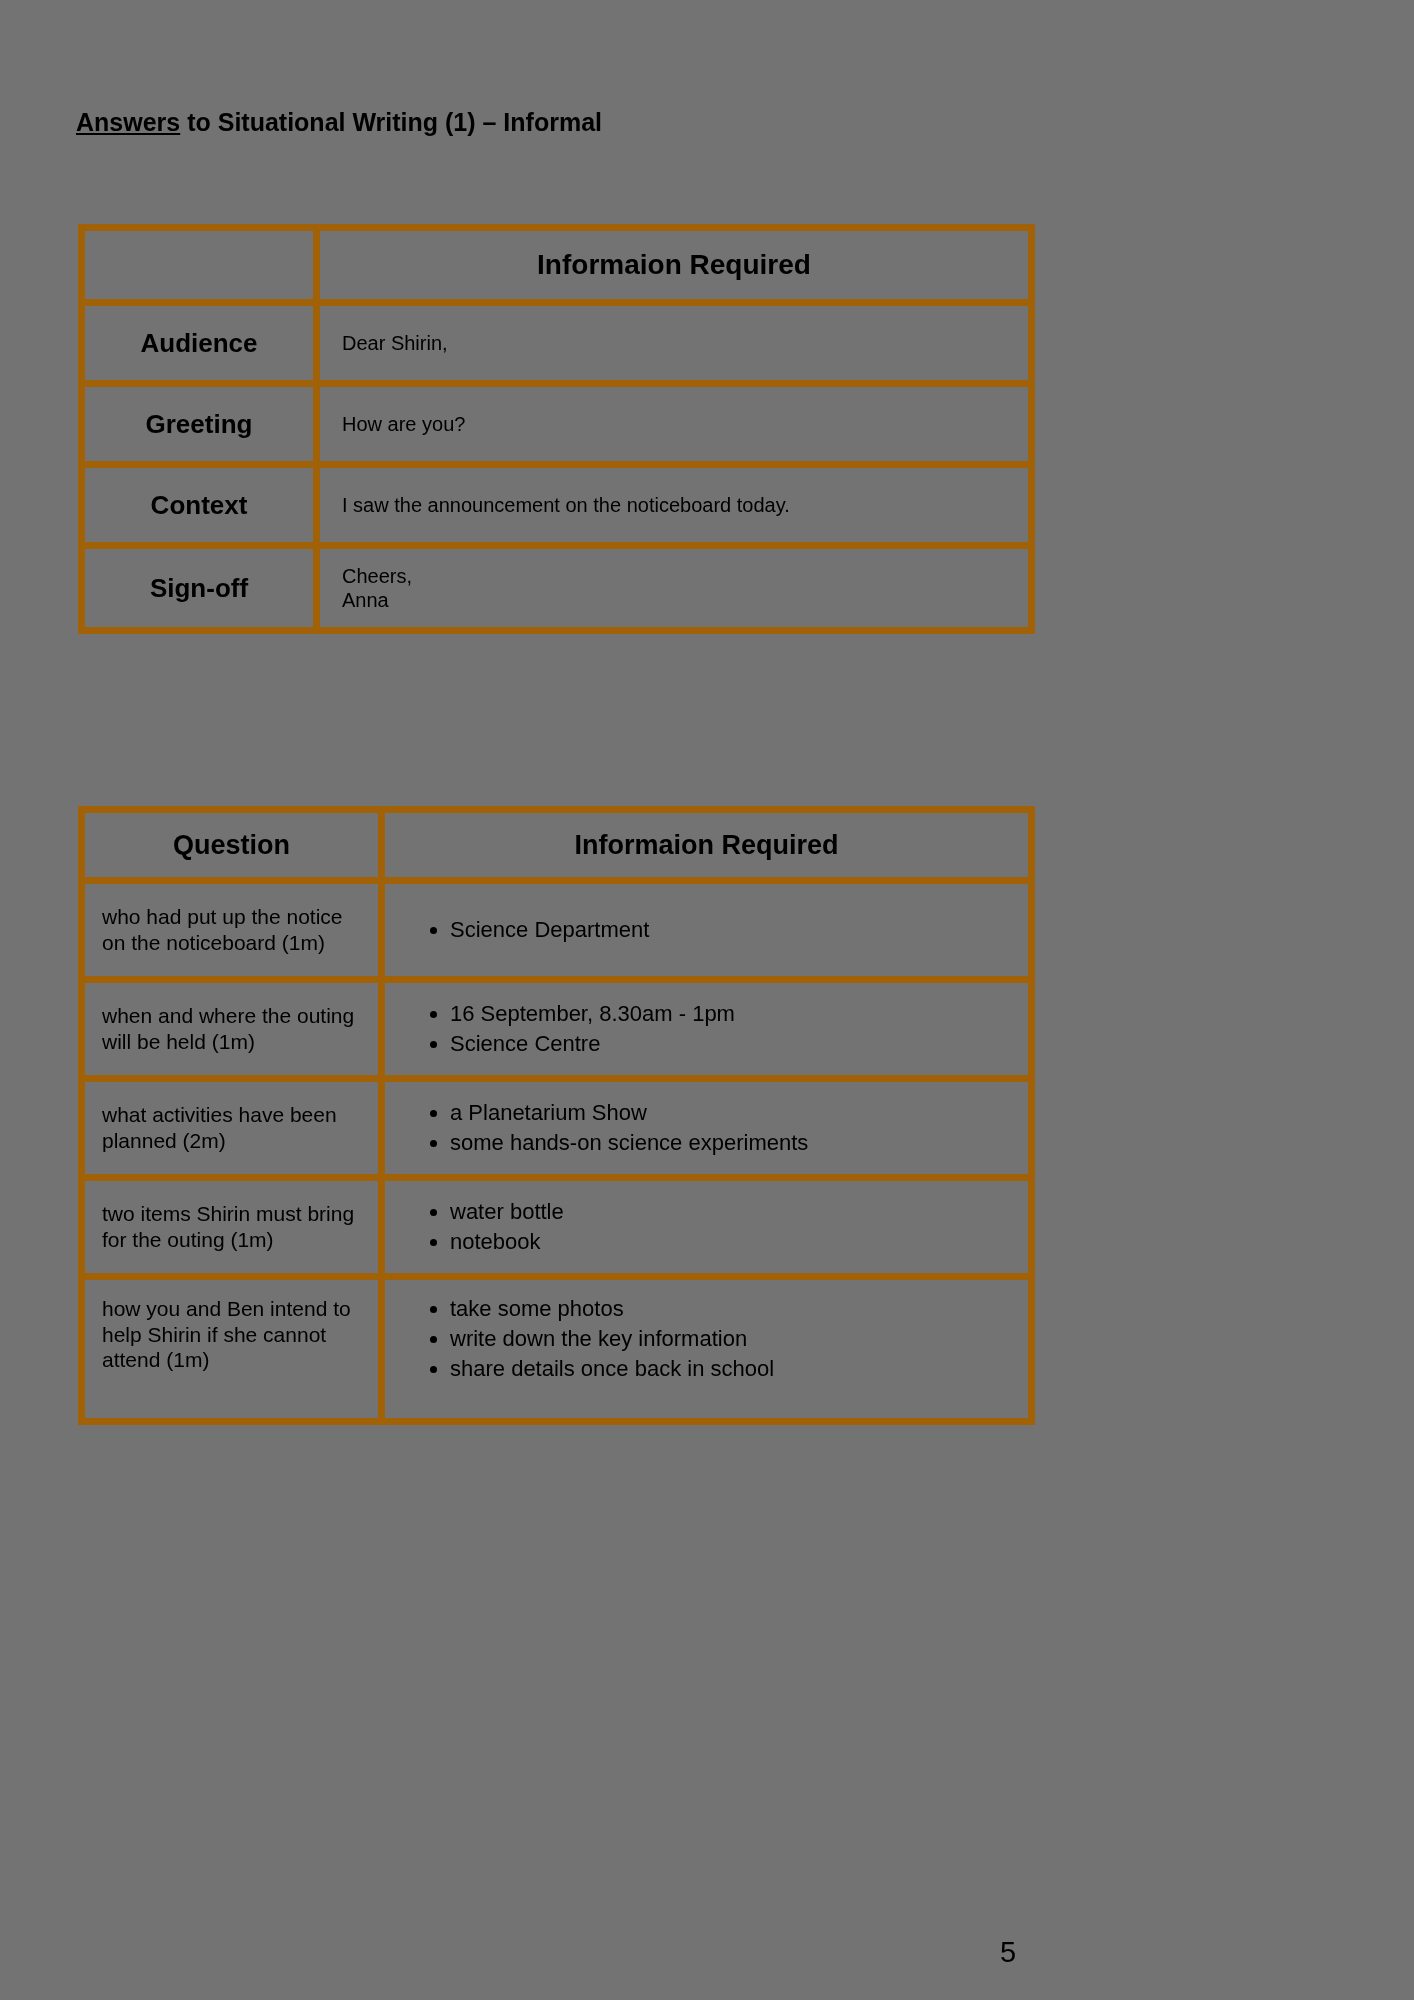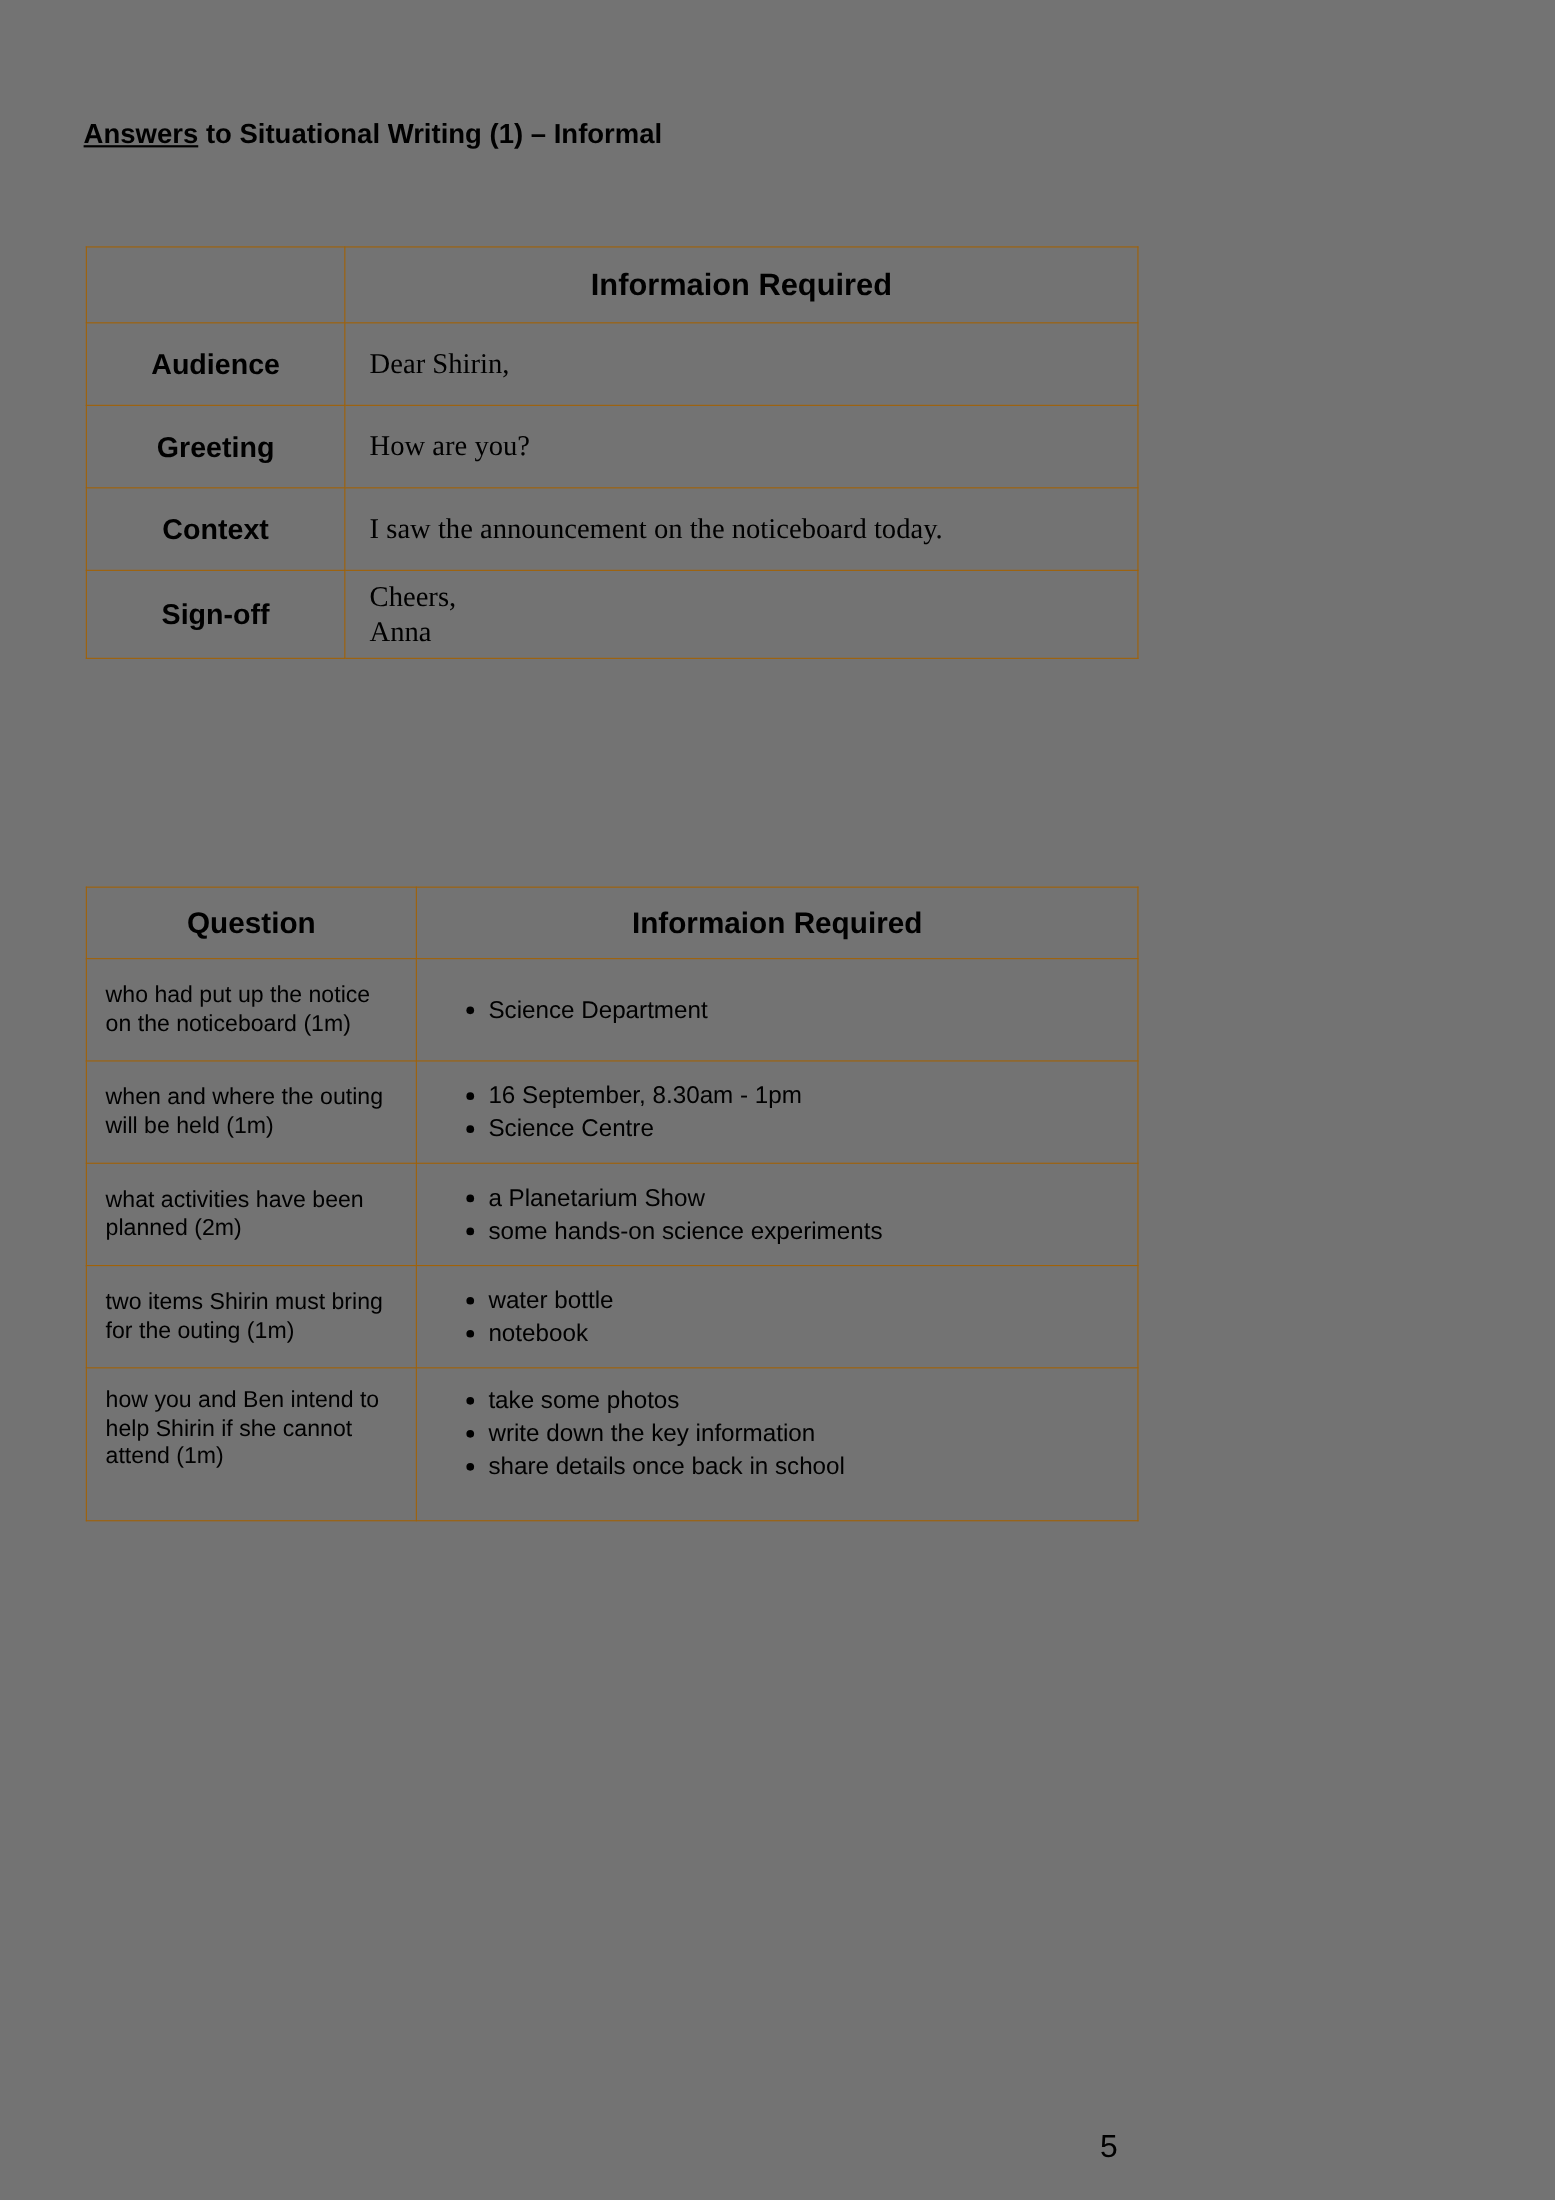--- a/index.html
+++ b/index.html
@@ -24,21 +24,21 @@
     font-weight: 700;
     white-space: nowrap;
   }
   .title .underlined { text-decoration: underline; }
 
   table {
     border-collapse: collapse;
     table-layout: fixed;
   }
   td {
-    border: 1px solid #a16207;
+    border: 7px solid #a16207;
   }
 
   
   .t1 {
     position: absolute;
     left: 78px;
     top: 224px;
     width: 957px;
   }
   .t1 .hdr-empty { height: 66px; }
@@ -50,25 +50,24 @@
   }
   .t1 .label {
     text-align: center;
     font-weight: 700;
     font-size: 26px;
     vertical-align: middle;
     height: 72px;
   }
   .t1 .tall-row .label { height: 76px; }
   .t1 .content {
-    font-size: 26px;
+    font-size: 20px;
     line-height: 1.22;
     vertical-align: middle;
     padding: 8px 20px 8px 22px;
-    font-family: Liberation Serif, serif;
   }
 
   
   .t2 {
     position: absolute;
     left: 78px;
     top: 806px;
     width: 957px;
   }
   .t2 .hdr {

